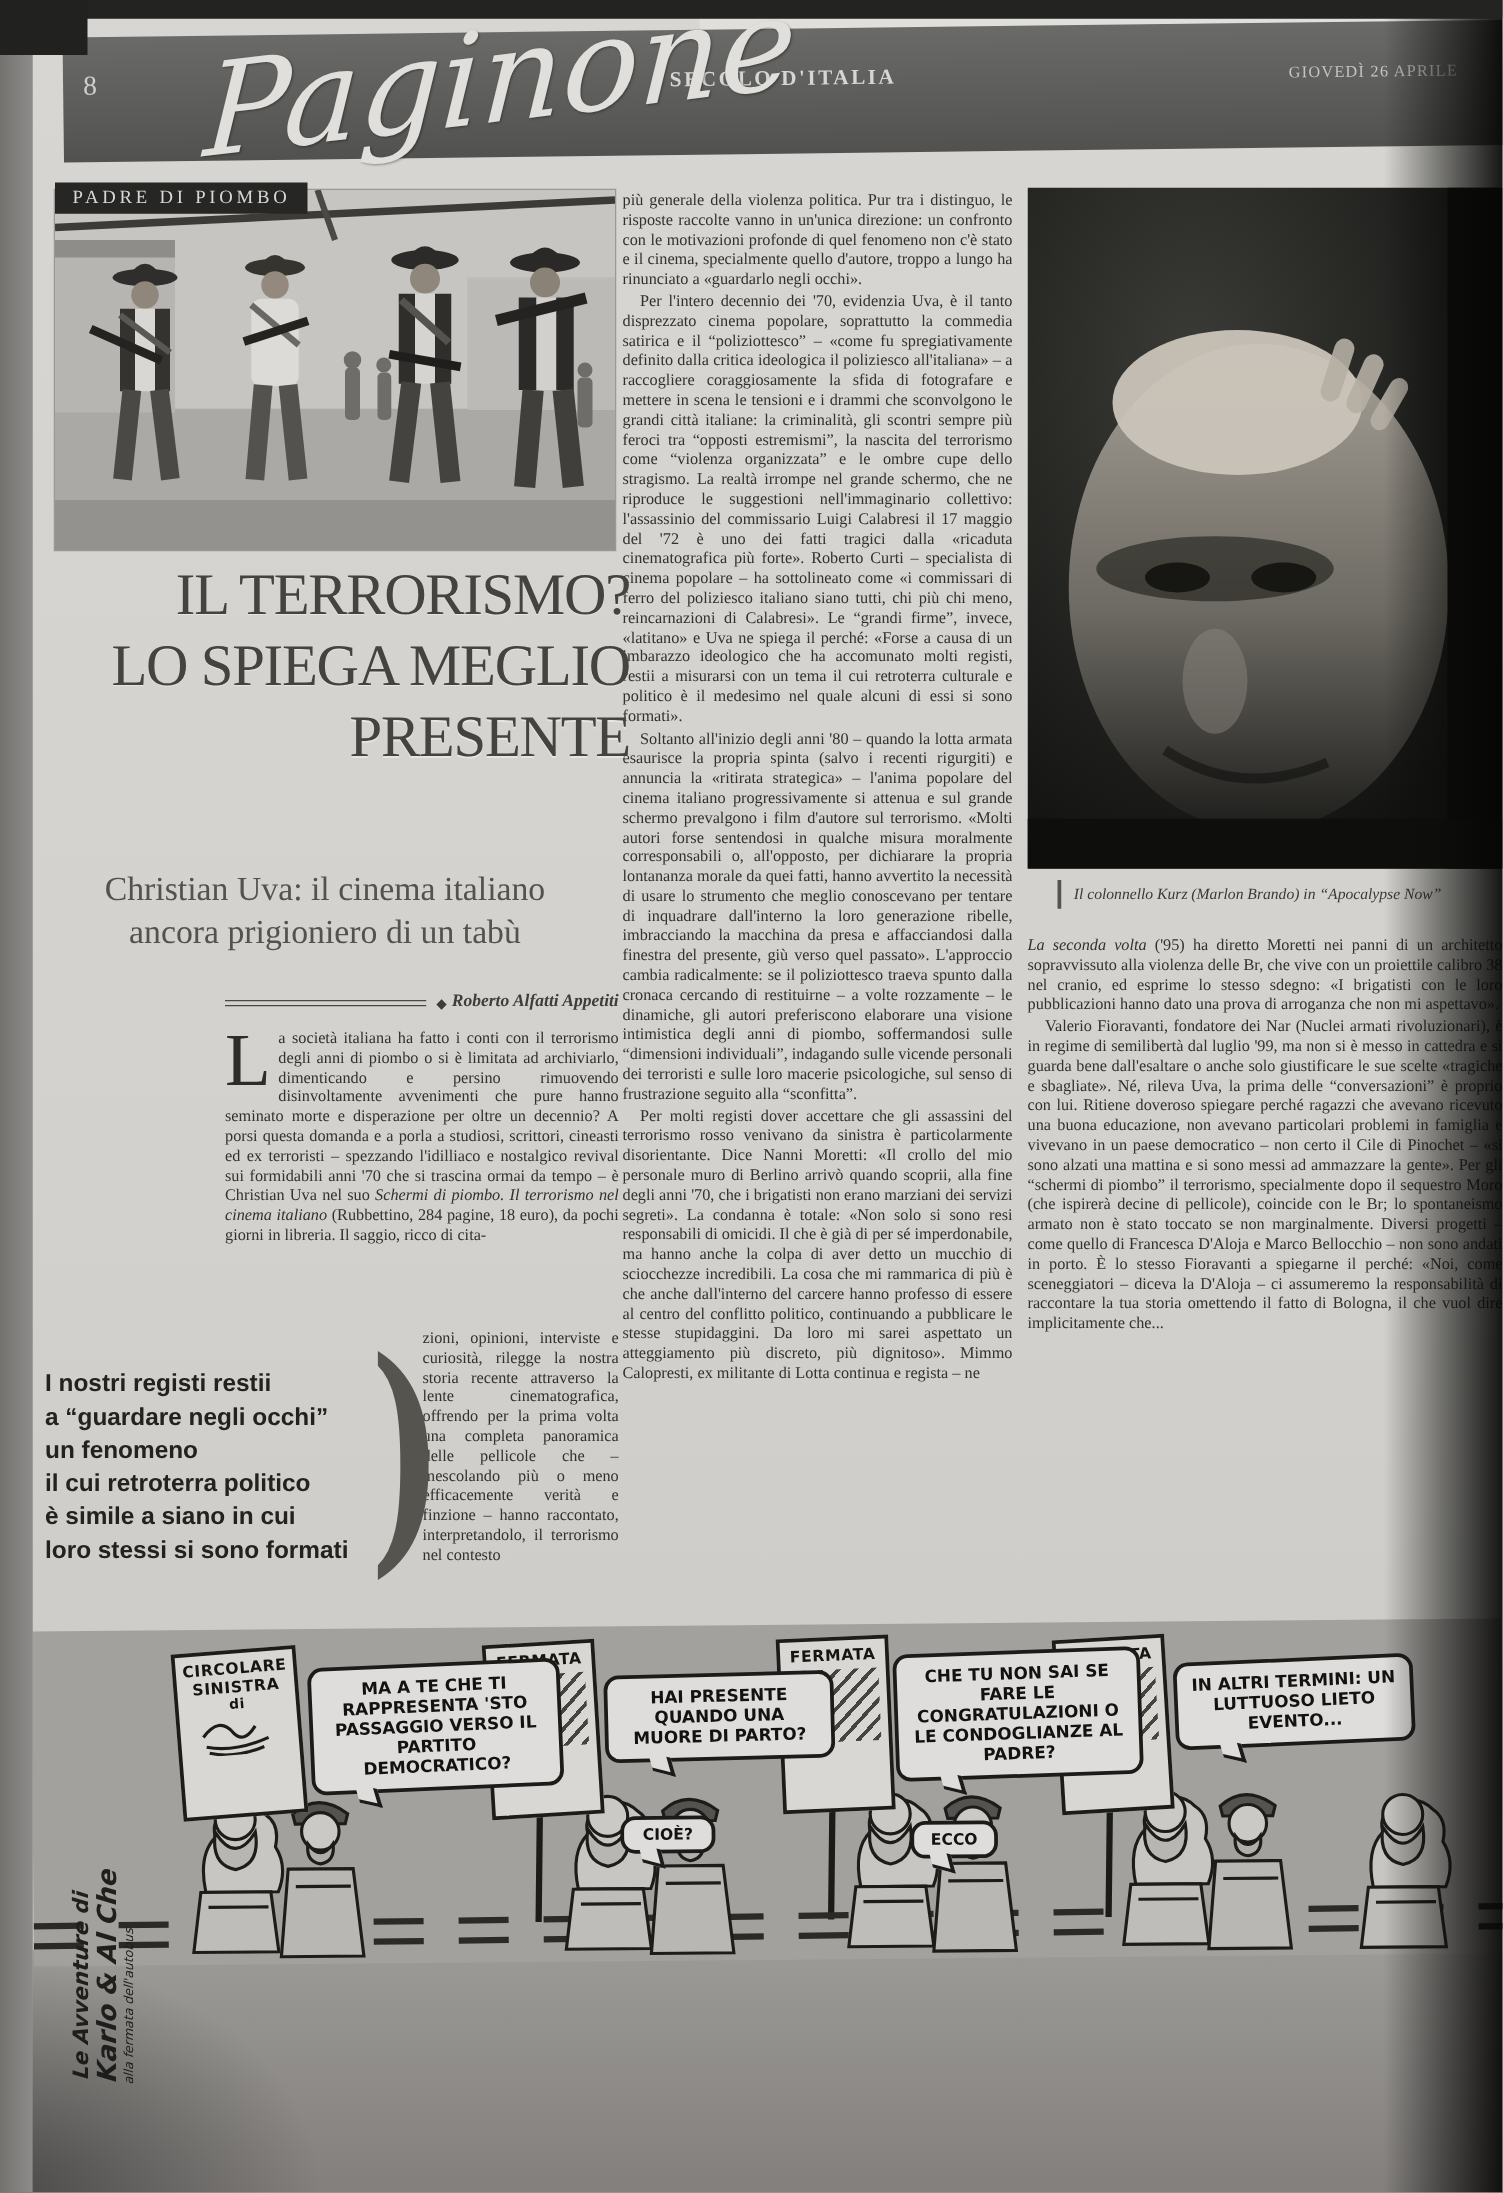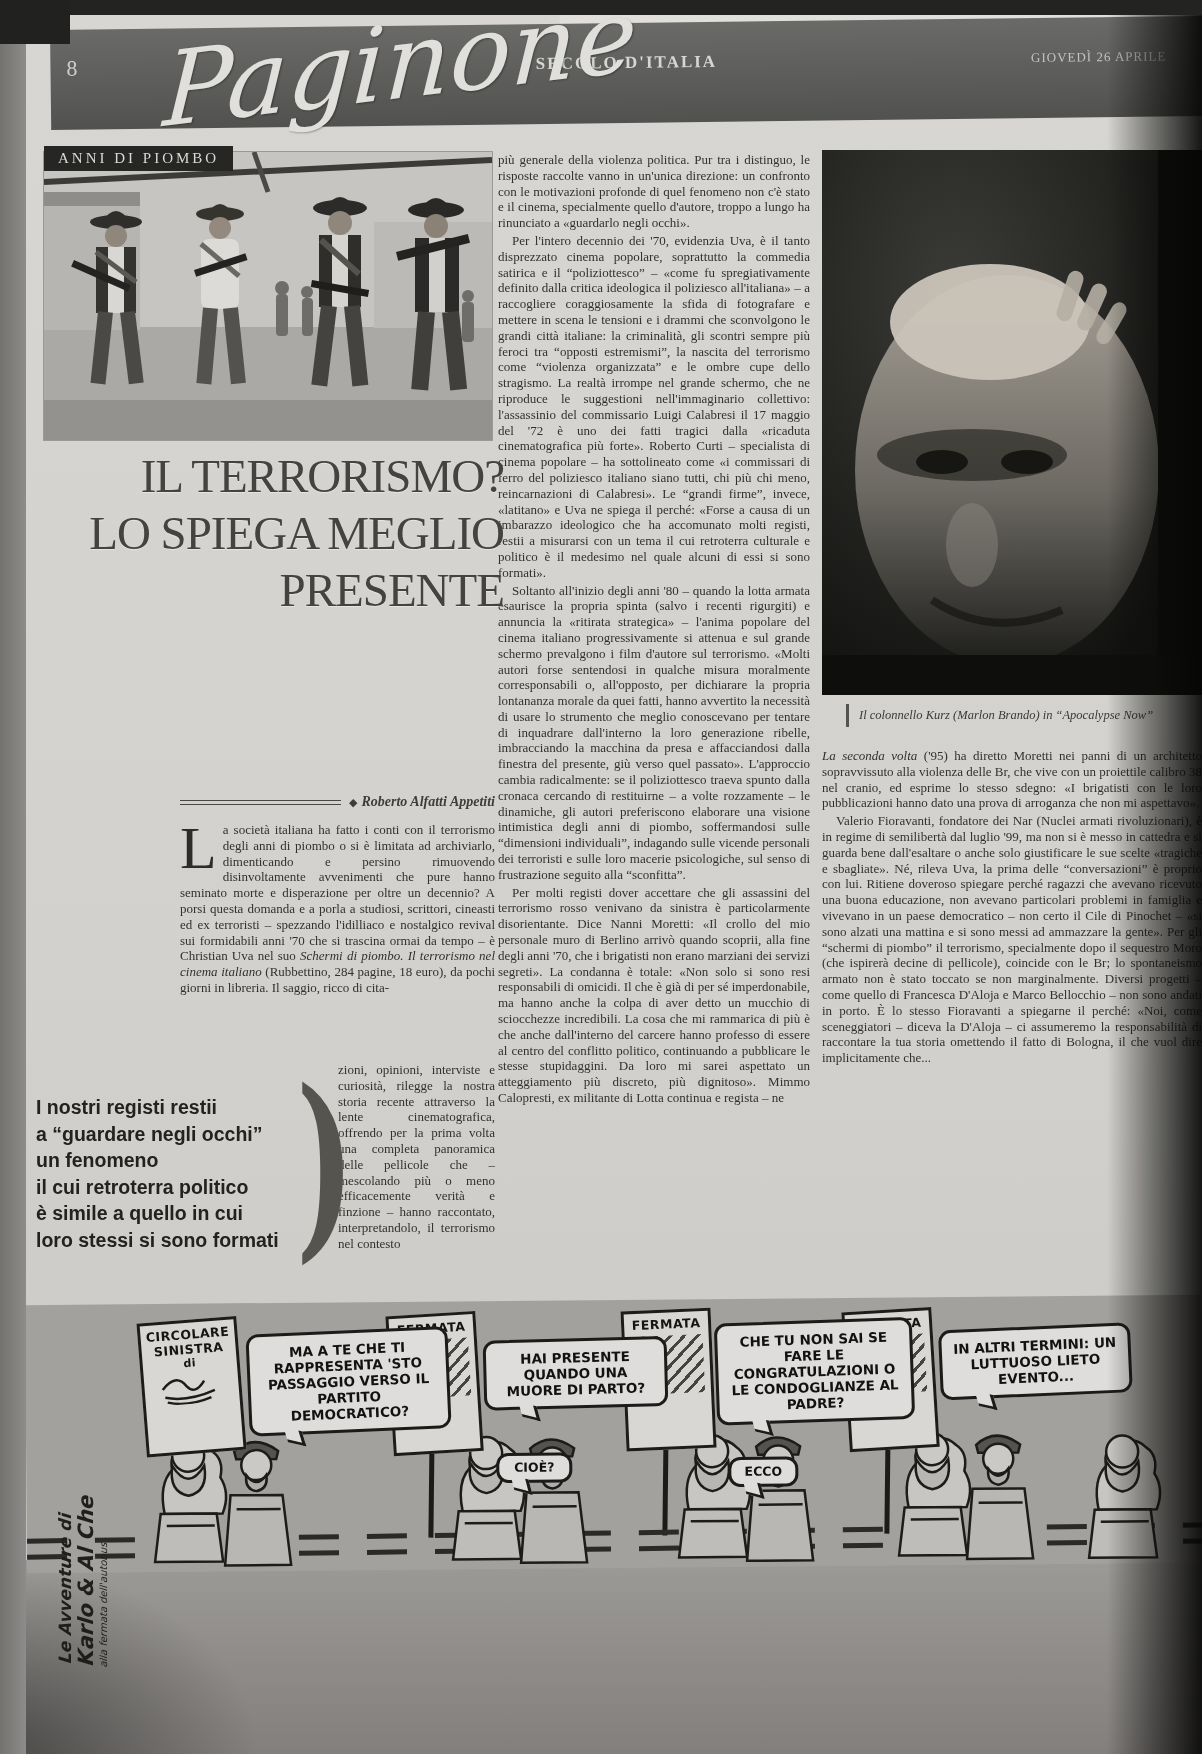--- a/index.html
+++ b/index.html
@@ -98,21 +98,21 @@
   <div class="page"></div>
   <div class="glare"></div>
 
   <div class="header-band">
     <span class="page-num">8</span>
     <span class="masthead">SECOLO D'ITALIA</span>
     <span class="issue-date">GIOVEDÌ 26 APRILE</span>
     <span class="script-title">Paginone</span>
   </div>
 
-  <div class="kicker">ANNI DI PIOMBO</div>
+  <div class="kicker">PADRE DI PIOMBO</div>
 
   <div class="photo1">
     <svg width="448" height="288" viewBox="0 0 448 288">
       <rect width="448" height="288" fill="#c6c5c1"></rect>
       <rect y="175" width="448" height="113" fill="#aba9a5"></rect>
       <rect y="248" width="448" height="40" fill="#94928e"></rect>
       <rect x="0" y="40" width="96" height="138" fill="#b7b5b1"></rect>
       <rect x="0" y="40" width="96" height="14" fill="#8f8d89"></rect>
       <rect x="330" y="70" width="118" height="106" fill="#bcbab6"></rect>
       <line x1="0" y1="30" x2="448" y2="8" stroke="#3c3b38" stroke-width="6"></line>
@@ -173,20 +173,24 @@
         <rect x="398" y="160" width="17" height="78" fill="#413f3c" transform="rotate(-6 406 160)"></rect>
       </g>
     </svg>
   </div>
 
   <div class="headline">
     <div>IL TERRORISMO?</div>
     <div>LO SPIEGA MEGLIO</div>
     <div>PRESENTE</div>
   </div>
+  <div class="subhead">
+    <div>Christian Uva: il cinema italiano</div>
+    <div>ancora prigioniero di un tabù</div>
+  </div>
 
   <div class="byline-row">
     <div class="byline-line"></div>
     <span class="byline-glyph">◆</span>
     <span class="byline-name">Roberto Alfatti Appetiti</span>
   </div>
 
   <div class="coltext col1a">
     <p class="first">
       <span class="dropcap">L</span><span>a società italiana ha fatto i conti con il terrorismo degli anni di piombo o si è limitata ad archiviarlo, dimenticando e persino rimuovendo disinvoltamente avvenimenti che pure hanno seminato morte e disperazione per oltre un decennio? A porsi questa domanda e a porla a studiosi, scrittori, cineasti ed ex terroristi – spezzando l'idilliaco e nostalgico revival sui formidabili anni '70 che si trascina ormai da tempo – è Christian Uva nel suo </span><span class="ital">Schermi di piombo. Il terrorismo nel cinema italiano</span><span> (Rubbettino, 284 pagine, 18 euro), da pochi giorni in libreria. Il saggio, ricco di cita-</span>
@@ -194,21 +198,21 @@
   </div>
   <div class="coltext col1b">
     <p class="first"><span>zioni, opinioni, interviste e curiosità, rilegge la nostra storia recente attraverso la lente cinematografica, offrendo per la prima volta una completa panoramica delle pellicole che – mescolando più o meno efficacemente verità e finzione – hanno raccontato, interpretandolo, il terrorismo nel contesto</span></p>
   </div>
 
   <div class="pullquote">
     <div>I nostri registi restii</div>
     <div>a “guardare negli occhi”</div>
     <div>un fenomeno</div>
     <div>il cui retroterra politico</div>
-    <div>è simile a quello in cui</div>
+    <div>è simile a siano in cui</div>
     <div>loro stessi si sono formati</div>
   </div>
   <div class="bigparen">)</div>
 
   <div class="coltext col2">
     <p class="first">più generale della violenza politica. Pur tra i distinguo, le risposte raccolte vanno in un'unica direzione: un confronto con le motivazioni profonde di quel fenomeno non c'è stato e il cinema, specialmente quello d'autore, troppo a lungo ha rinunciato a «guardarlo negli occhi».</p>
     <p>Per l'intero decennio dei '70, evidenzia Uva, è il tanto disprezzato cinema popolare, soprattutto la commedia satirica e il “poliziottesco” – «come fu spregiativamente definito dalla critica ideologica il poliziesco all'italiana» – a raccogliere coraggiosamente la sfida di fotografare e mettere in scena le tensioni e i drammi che sconvolgono le grandi città italiane: la criminalità, gli scontri sempre più feroci tra “opposti estremismi”, la nascita del terrorismo come “violenza organizzata” e le ombre cupe dello stragismo. La realtà irrompe nel grande schermo, che ne riproduce le suggestioni nell'immaginario collettivo: l'assassinio del commissario Luigi Calabresi il 17 maggio del '72 è uno dei fatti tragici dalla «ricaduta cinematografica più forte». Roberto Curti – specialista di cinema popolare – ha sottolineato come «i commissari di ferro del poliziesco italiano siano tutti, chi più chi meno, reincarnazioni di Calabresi». Le “grandi firme”, invece, «latitano» e Uva ne spiega il perché: «Forse a causa di un imbarazzo ideologico che ha accomunato molti registi, restii a misurarsi con un tema il cui retroterra culturale e politico è il medesimo nel quale alcuni di essi si sono formati».</p>
     <p>Soltanto all'inizio degli anni '80 – quando la lotta armata esaurisce la propria spinta (salvo i recenti rigurgiti) e annuncia la «ritirata strategica» – l'anima popolare del cinema italiano progressivamente si attenua e sul grande schermo prevalgono i film d'autore sul terrorismo. «Molti autori forse sentendosi in qualche misura moralmente corresponsabili o, all'opposto, per dichiarare la propria lontananza morale da quei fatti, hanno avvertito la necessità di usare lo strumento che meglio conoscevano per tentare di inquadrare dall'interno la loro generazione ribelle, imbracciando la macchina da presa e affacciandosi dalla finestra del presente, giù verso quel passato». L'approccio cambia radicalmente: se il poliziottesco traeva spunto dalla cronaca cercando di restituirne – a volte rozzamente – le dinamiche, gli autori preferiscono elaborare una visione intimistica degli anni di piombo, soffermandosi sulle “dimensioni individuali”, indagando sulle vicende personali dei terroristi e sulle loro macerie psicologiche, sul senso di frustrazione seguito alla “sconfitta”.</p>
     <p>Per molti registi dover accettare che gli assassini del terrorismo rosso venivano da sinistra è particolarmente disorientante. Dice Nanni Moretti: «Il crollo del mio personale muro di Berlino arrivò quando scoprii, alla fine degli anni '70, che i brigatisti non erano marziani dei servizi segreti». La condanna è totale: «Non solo si sono resi responsabili di omicidi. Il che è già di per sé imperdonabile, ma hanno anche la colpa di aver detto un mucchio di sciocchezze incredibili. La cosa che mi rammarica di più è che anche dall'interno del carcere hanno professo di essere al centro del conflitto politico, continuando a pubblicare le stesse stupidaggini. Da loro mi sarei aspettato un atteggiamento più discreto, più dignitoso». Mimmo Calopresti, ex militante di Lotta continua e regista – ne</p>
   </div>

